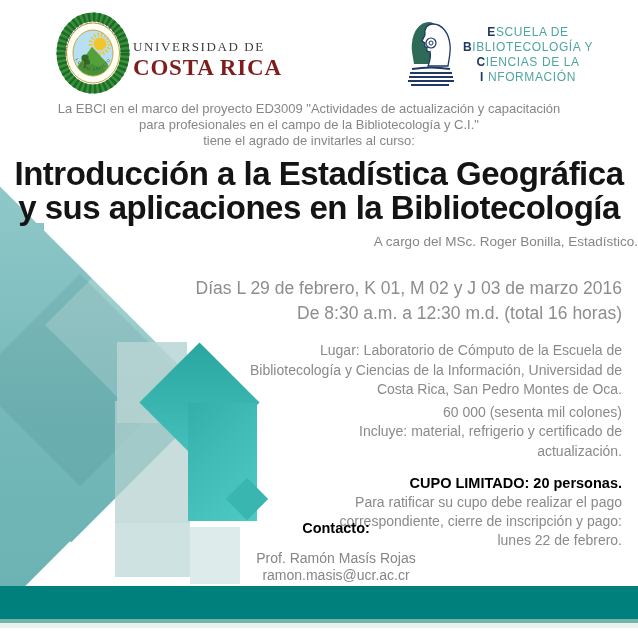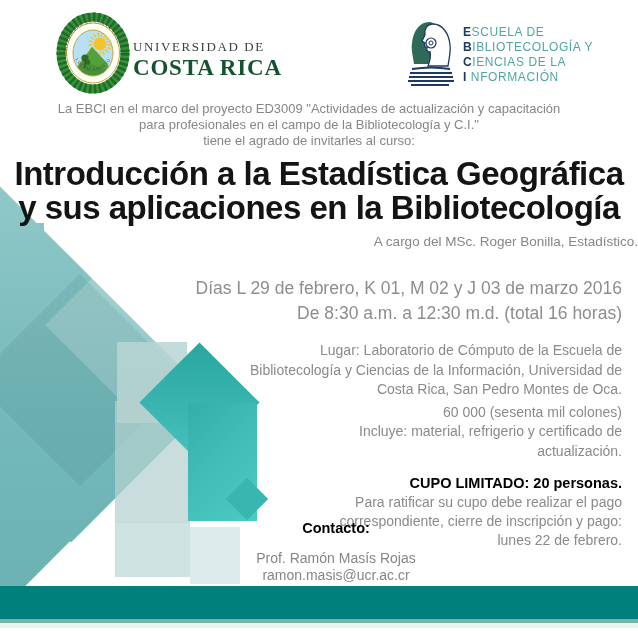--- a/index.html
+++ b/index.html
@@ -24,25 +24,25 @@
               background:linear-gradient(135deg,#33aea9 0%,#41bcb7 45%,#4fc9c4 100%);}
   #shape-diamond-small{left:232px;top:484px;width:30px;height:30px;background:#3ab6b0;}
   
   .footer-bar{position:absolute;left:0;top:586px;width:638px;height:33px;background:#00807d;z-index:4;}
   .footer-strip{position:absolute;left:0;top:619px;width:638px;height:4px;background:#76b4a5;z-index:4;}
   .footer-fade{position:absolute;left:0;top:623px;width:638px;height:5px;background:#e9f2f0;z-index:4;}
   
   .seal{position:absolute;left:56px;top:12px;width:74px;height:84px;z-index:2;}
   .ucr-wordmark{position:absolute;left:133px;top:39px;z-index:2;font-family:"Liberation Serif", serif;}
   .ucr-line1{font-size:13px;letter-spacing:1.6px;color:#3d3d3d;}
-  .ucr-line2{font-size:23px;font-weight:bold;letter-spacing:0.8px;color:#14532d;margin-top:0px;}
+  .ucr-line2{font-size:23px;font-weight:bold;letter-spacing:0.8px;color:#7f1d1d;margin-top:0px;}
   .ebci{position:absolute;left:404px;top:16px;display:flex;z-index:2;}
   .ebci-icon{width:54px;height:72px;}
   .ebci-text{margin-left:5px;padding-top:9px;}
-  .ebci-line{font-size:12px;letter-spacing:0.6px;line-height:15px;color:#4fa5a0;white-space:pre;}
+  .ebci-line{font-size:12px;letter-spacing:0.6px;line-height:15px;color:#4fa5a0;white-space:pre;text-align:center;}
   .ebci-initial{color:#1f3864;font-weight:bold;}
   
   .intro{position:absolute;left:0;top:101px;width:618px;text-align:center;z-index:2;
          color:#868686;font-size:13px;line-height:16px;}
   .title{position:absolute;left:0;top:157px;width:638px;text-align:center;z-index:2;
          color:#141414;font-size:33px;line-height:34px;font-weight:bold;letter-spacing:-0.5px;}
   .lecturer{position:absolute;left:0;top:234px;width:638px;text-align:right;z-index:2;
          color:#868686;font-size:13.5px;}
   .right-col{position:absolute;right:16px;top:276px;width:480px;text-align:right;z-index:2;}
   .schedule{font-size:17.5px;line-height:25px;color:#8d8d8d;}

